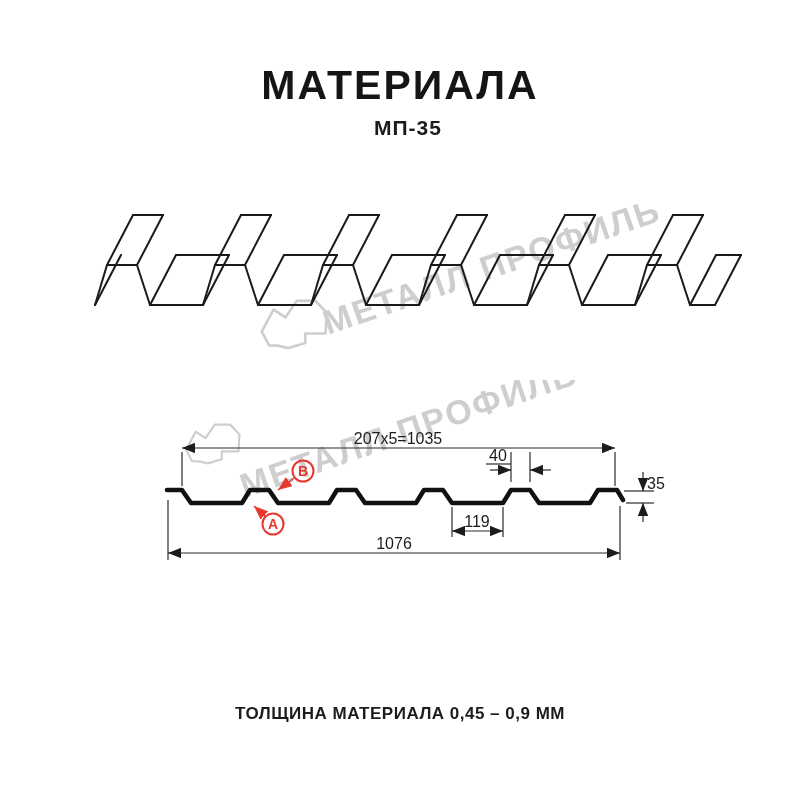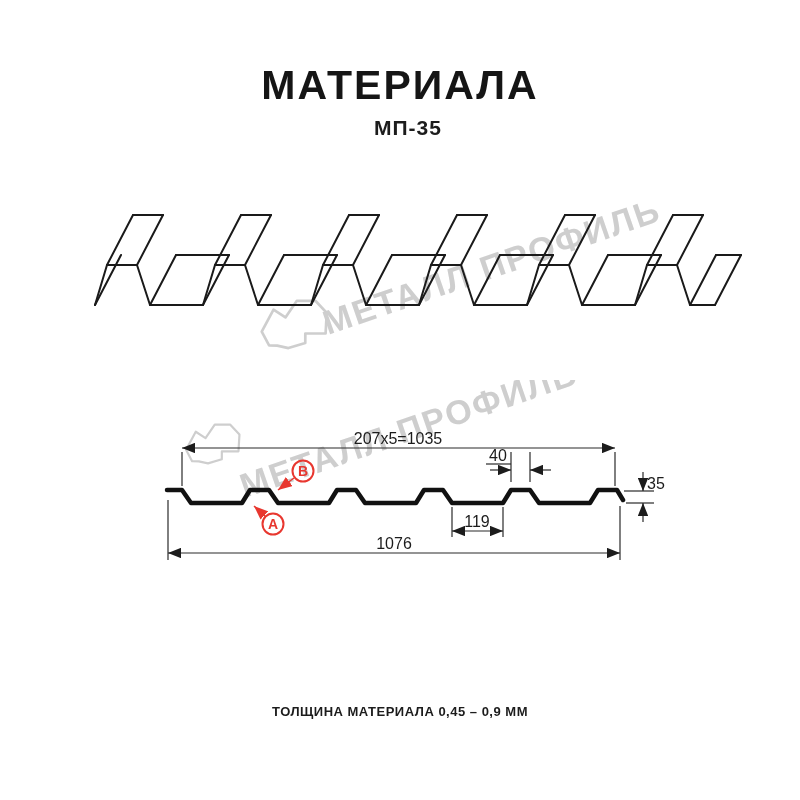--- a/index.html
+++ b/index.html
@@ -2,21 +2,21 @@
 <html><head>
 <meta charset="utf-8">
 <style>
   html,body{margin:0;padding:0;background:#fff;width:800px;height:800px;overflow:hidden;
             font-family:"Liberation Sans",sans-serif;position:relative;}
   .abs{position:absolute;}
   #title{top:62px;left:0;width:800px;text-align:center;font-size:41px;font-weight:700;
          letter-spacing:2px;color:#151515;}
   #model{top:116px;left:0;width:800px;text-align:center;font-size:21px;font-weight:600;
          letter-spacing:1px;color:#1c1c1c;padding-left:8px;}
-  #footer{top:704px;left:0;width:800px;text-align:center;font-size:13px;font-weight:600;
+  #footer{top:704px;left:0;width:800px;text-align:center;font-size:17px;font-weight:600;
           letter-spacing:.5px;color:#1c1c1c;}
   svg{display:block;}
   .thin{stroke:#2a2a2a;stroke-width:1.2;fill:none;}
   .prof3d{stroke:#1a1a1a;stroke-width:2;fill:none;stroke-linejoin:round;stroke-linecap:round;}
   .profile{stroke:#111;stroke-width:4.5;fill:none;stroke-linejoin:round;stroke-linecap:round;}
   .wmtext{font-weight:700;font-size:34px;letter-spacing:2px;}
   .dimtext{font-size:16px;fill:#1c1c1c;}
   .callout-circle{fill:none;stroke-width:2;}
   .callout-letter{font-size:14px;font-weight:700;text-anchor:middle;}
   .redline{stroke-width:1.4;fill:none;}

